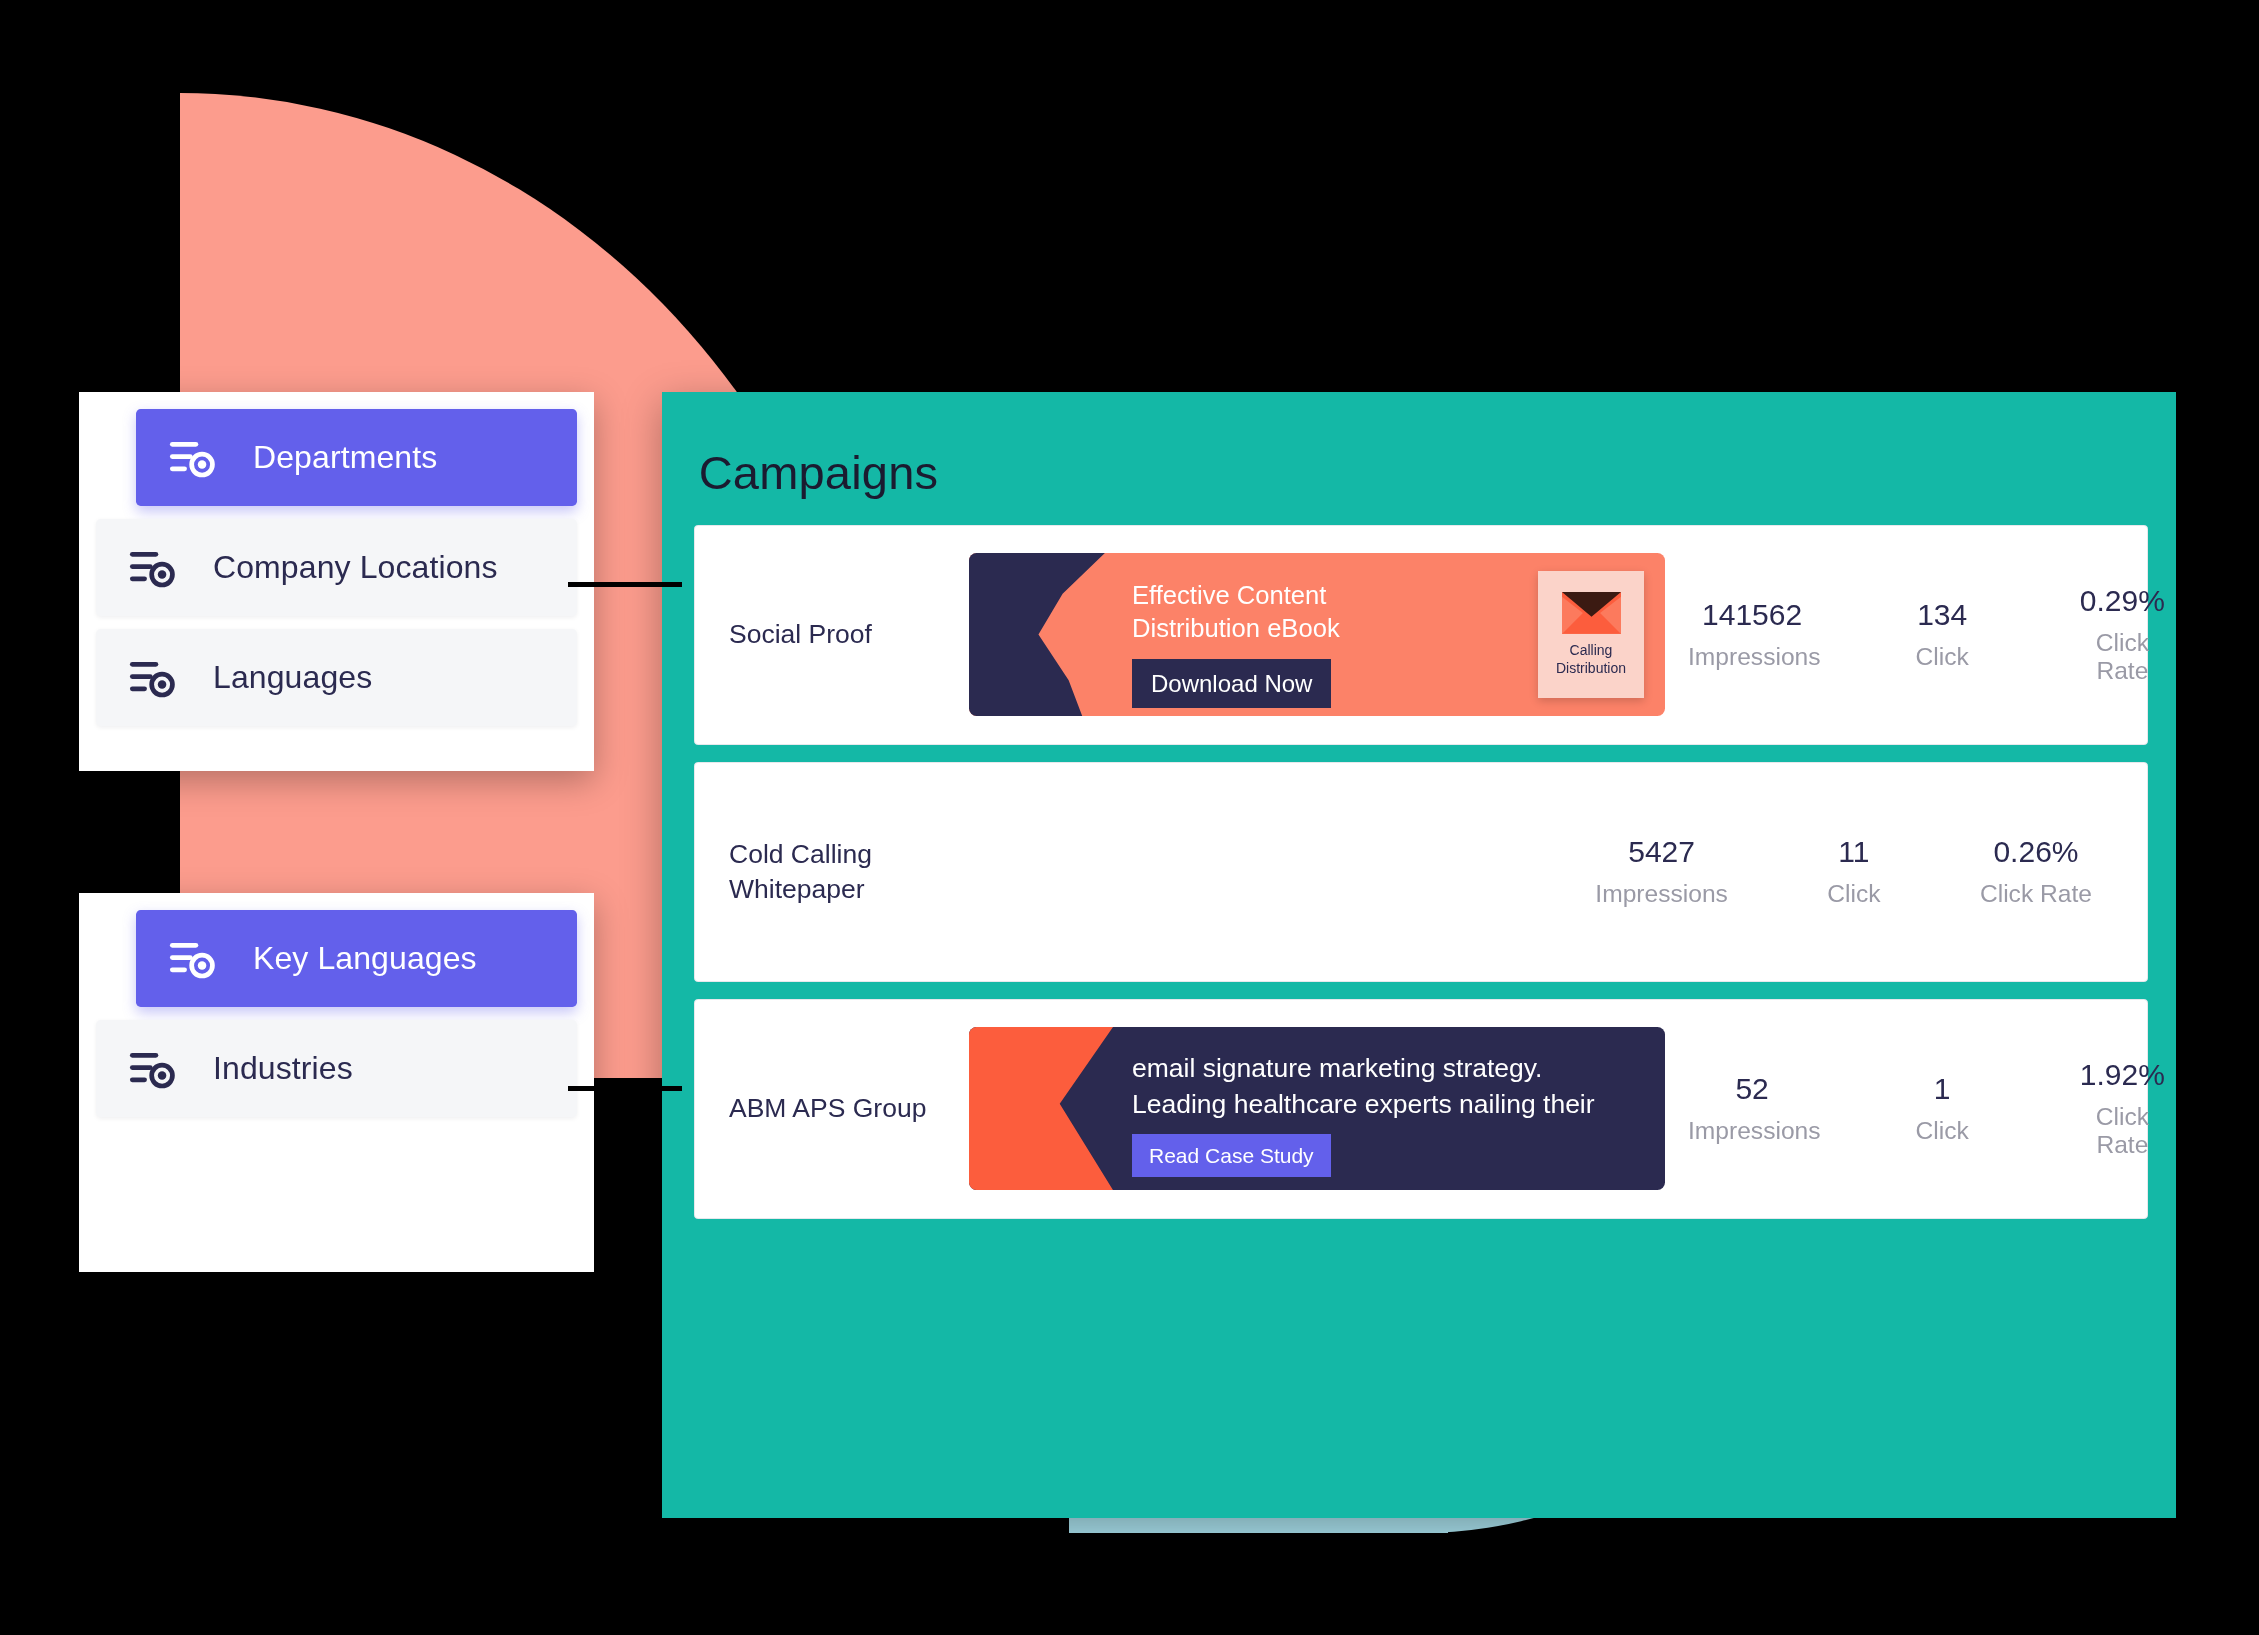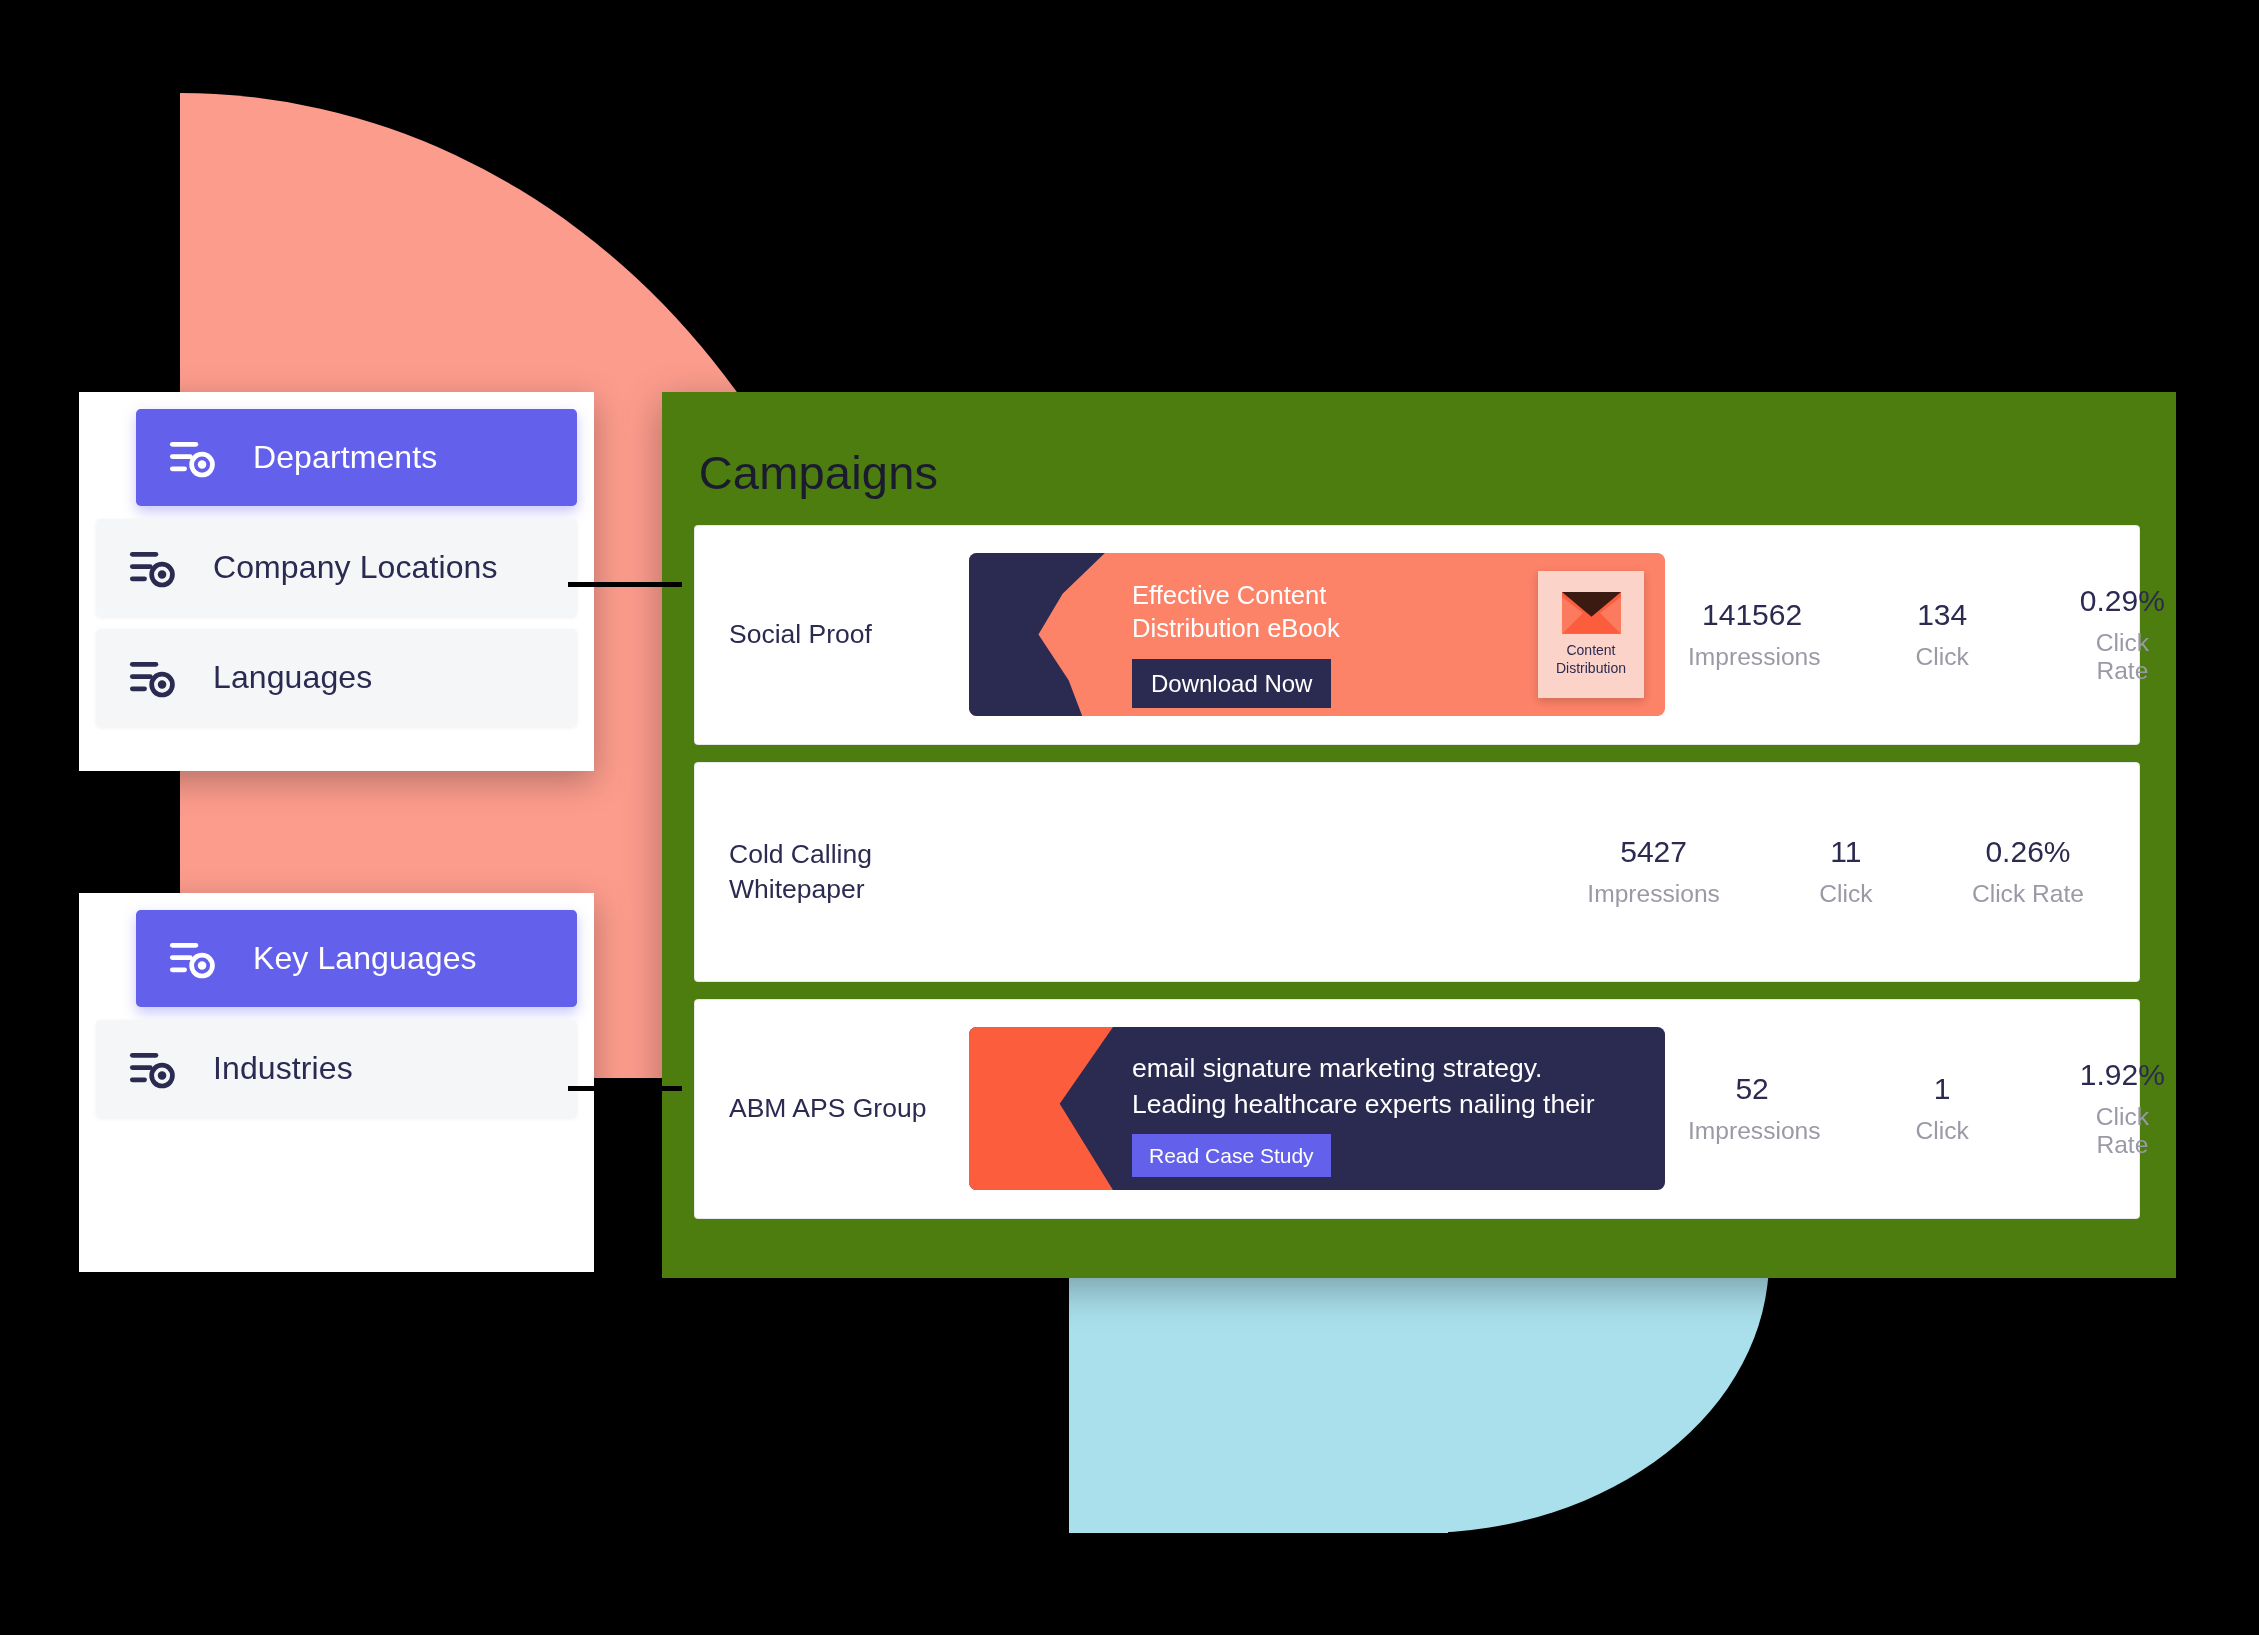--- a/index.html
+++ b/index.html
@@ -109,26 +109,26 @@
     letter-spacing: 0.1px;
   }
   .nav-item.active .nav-label { color: #FFFFFF; }
 
   
   .main-panel {
     position: absolute;
     left: 662px;
     top: 392px;
     width: 1514px;
-    height: 886px;
-    background: #4d7c0f;
+    height: 1126px;
+    background: #14b8a6;
     box-shadow: 0 11.4px 38px rgba(0,0,0,0.3);
     z-index: 4;
     box-sizing: border-box;
-    padding: 32px 36px 0 32px;
+    padding: 32px 28px 0 32px;
   }
   .panel-title {
     font-size: 47px;
     color: #1B1B30;
     margin: 21px 0 24.6px 4.7px;
     letter-spacing: 0.2px;
   }
 
   .campaign-row {
     display: flex;
@@ -391,21 +391,21 @@
           <div class="thumb">
             <div class="thumb-env">
               <svg width="59" height="42" viewBox="0 0 62 44" aria-hidden="true">
                 <rect x="0" y="0" width="62" height="44" fill="#FC5D3D"></rect>
                 <polygon points="0,0 62,0 31,26" fill="#3B1A12"></polygon>
                 <polygon points="0,44 22,22 0,5" fill="#FC7A5D"></polygon>
                 <polygon points="62,44 40,22 62,5" fill="#FC7A5D"></polygon>
               </svg>
             </div>
             <div class="thumb-cap">
-              <div>Content</div>
+              <div>Calling</div>
               <div>Distribution</div>
             </div>
           </div>
         </div>
       </div>
 
       <div class="metrics">
         <div class="metric">
           <div class="metric-value">141562</div>
           <div class="metric-label">Impressions</div>

